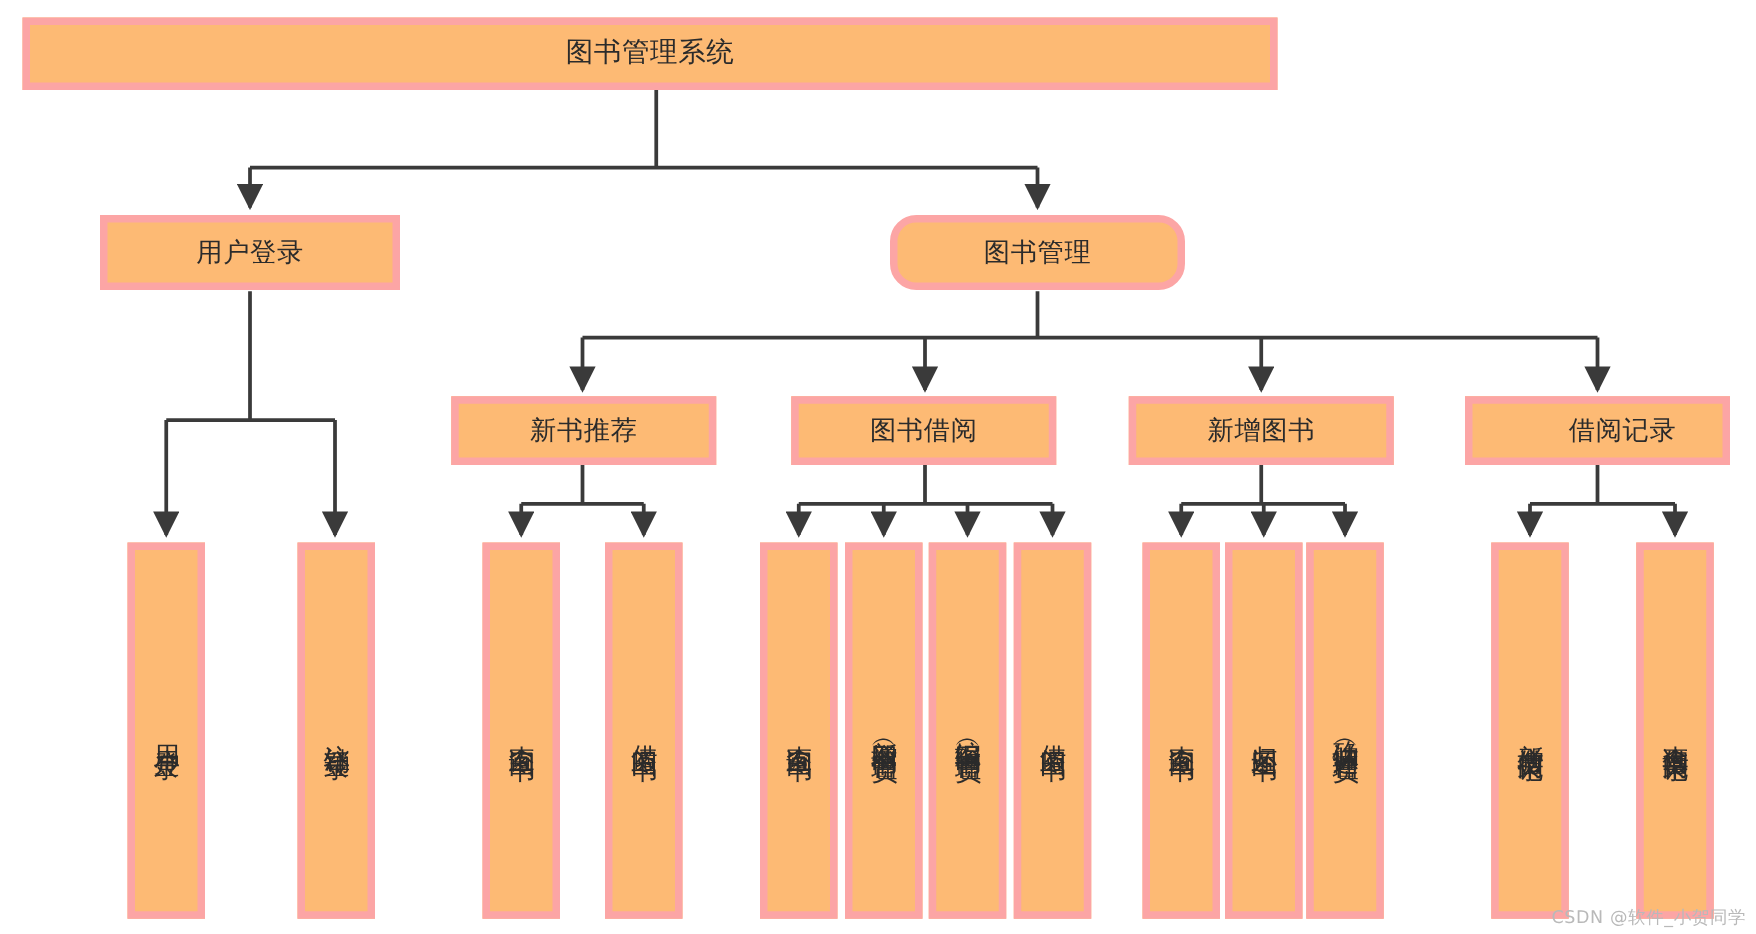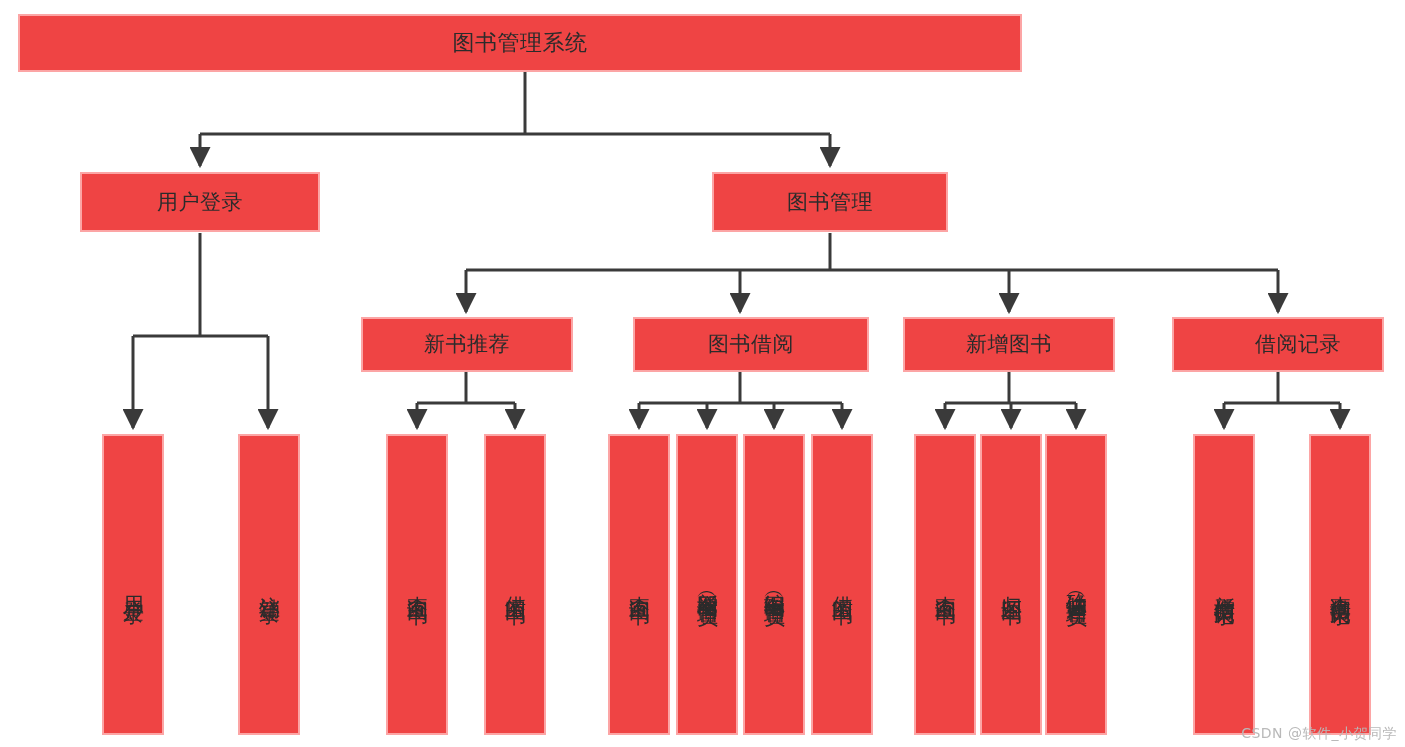--- a/index.html
+++ b/index.html
@@ -21,22 +21,22 @@
   #diagram-svg {
     position: absolute;
     left: 0;
     top: 0;
     width: 1405px;
     height: 747px;
   }
   .node {
     position: absolute;
     box-sizing: border-box;
-    border: 2px solid #fca5a5;
-    background: #ef4444;
+    border: 6px solid #fca5a5;
+    background: #fdba74;
     display: flex;
     align-items: center;
     justify-content: center;
     color: #2b2b2b;
   }
   .node-label {
     color: #2b2b2b;
     line-height: 1.18;
     text-align: center;
     white-space: nowrap;
@@ -132,28 +132,28 @@
     </g>
   </svg>
 
   <div class="node horiz root" style="left:18px; top:14px; width:1004px; height:58px;">
     <span class="node-label">图书管理系统</span>
   </div>
 
   <div class="node horiz" style="left:80px; top:172px; width:240px; height:60px;">
     <span class="node-label">用户登录</span>
   </div>
-  <div class="node horiz" style="left:712px; top:172px; width:236px; height:60px;">
+  <div class="node horiz" style="left:712px; top:172px; width:236px; height:60px;border-radius:21px;">
     <span class="node-label">图书管理</span>
   </div>
 
   <div class="node horiz" style="left:361px; top:317px; width:212px; height:55px;">
     <span class="node-label">新书推荐</span>
   </div>
-  <div class="node horiz" style="left:633px; top:317px; width:236px; height:55px;">
+  <div class="node horiz" style="left:633px; top:317px; width:212px; height:55px;">
     <span class="node-label">图书借阅</span>
   </div>
   <div class="node horiz" style="left:903px; top:317px; width:212px; height:55px;">
     <span class="node-label">新增图书</span>
   </div>
   <div class="node horiz" style="left:1172px; top:317px; width:212px; height:55px;padding-left:40px;">
     <span class="node-label">借阅记录</span>
   </div>
 
   <div class="node vert" style="left:102px; top:434px; width:62px; height:301px;">

